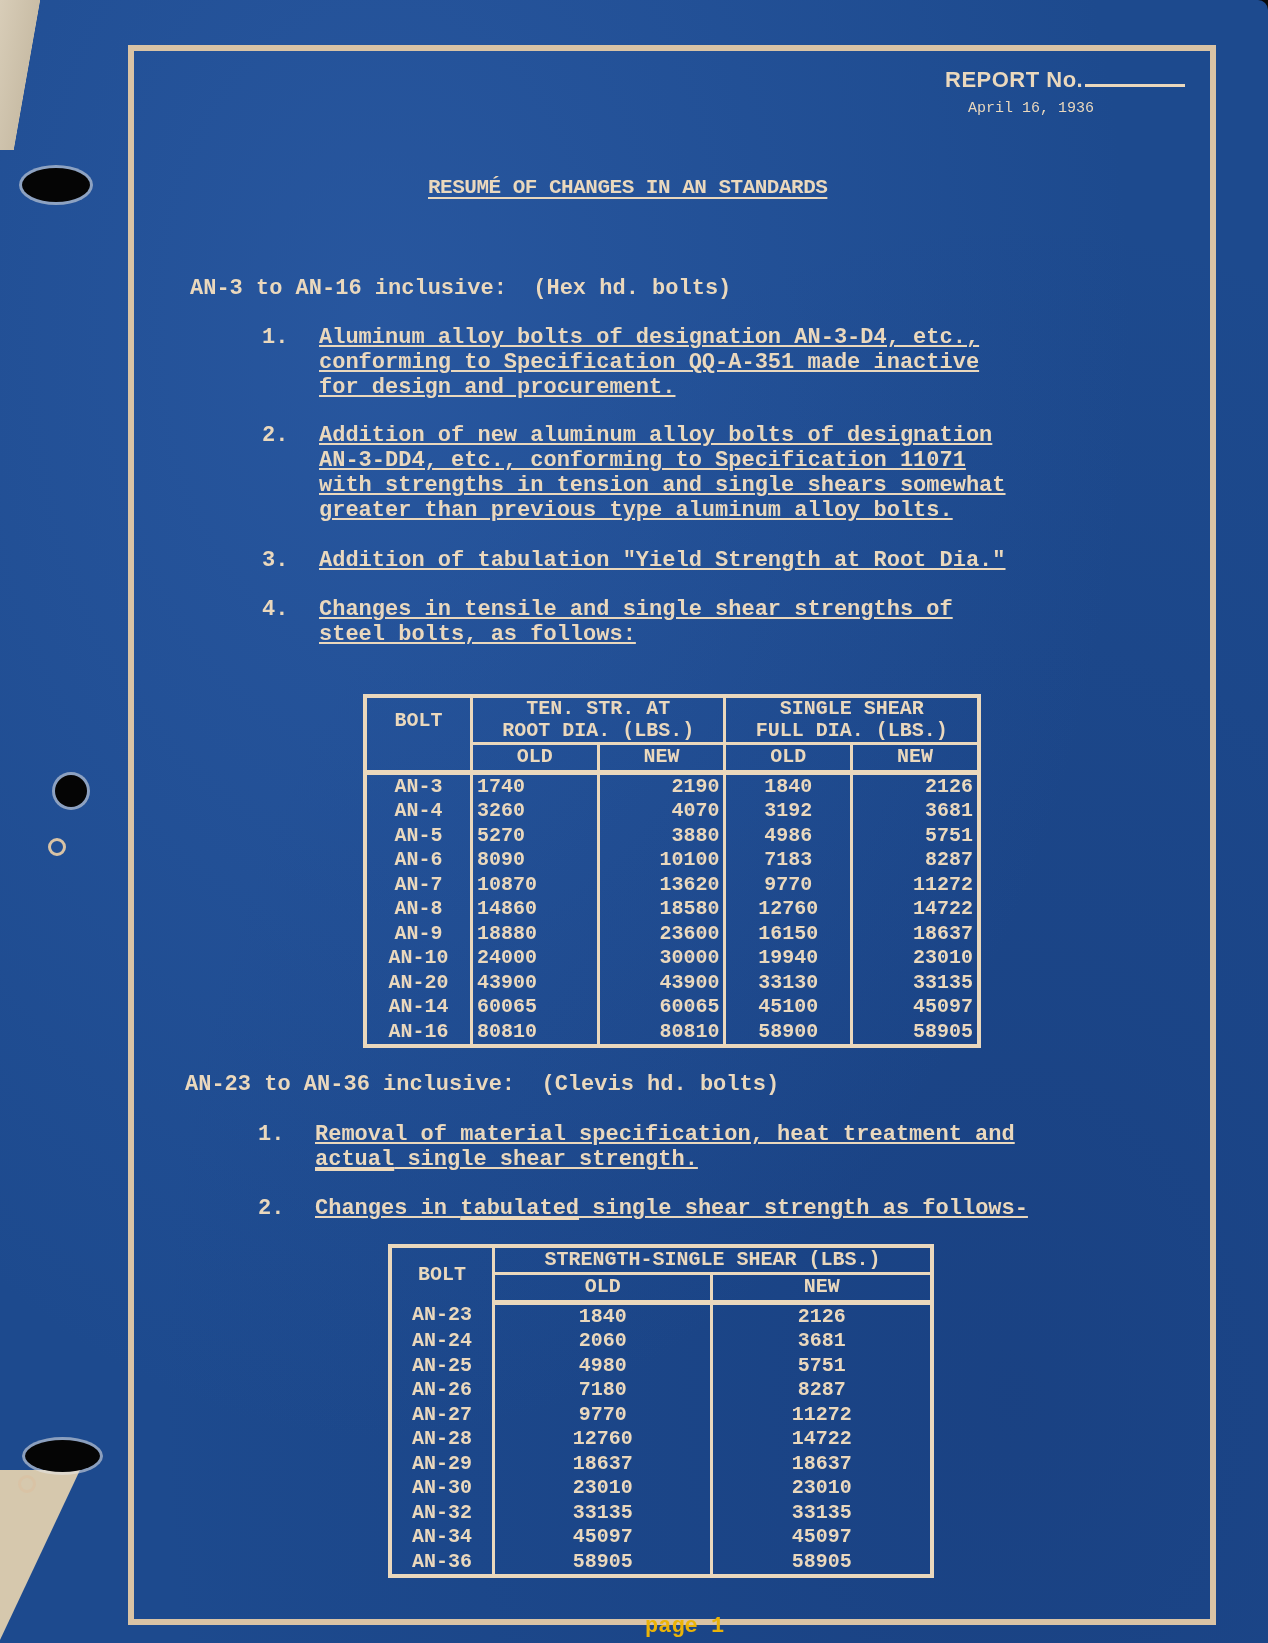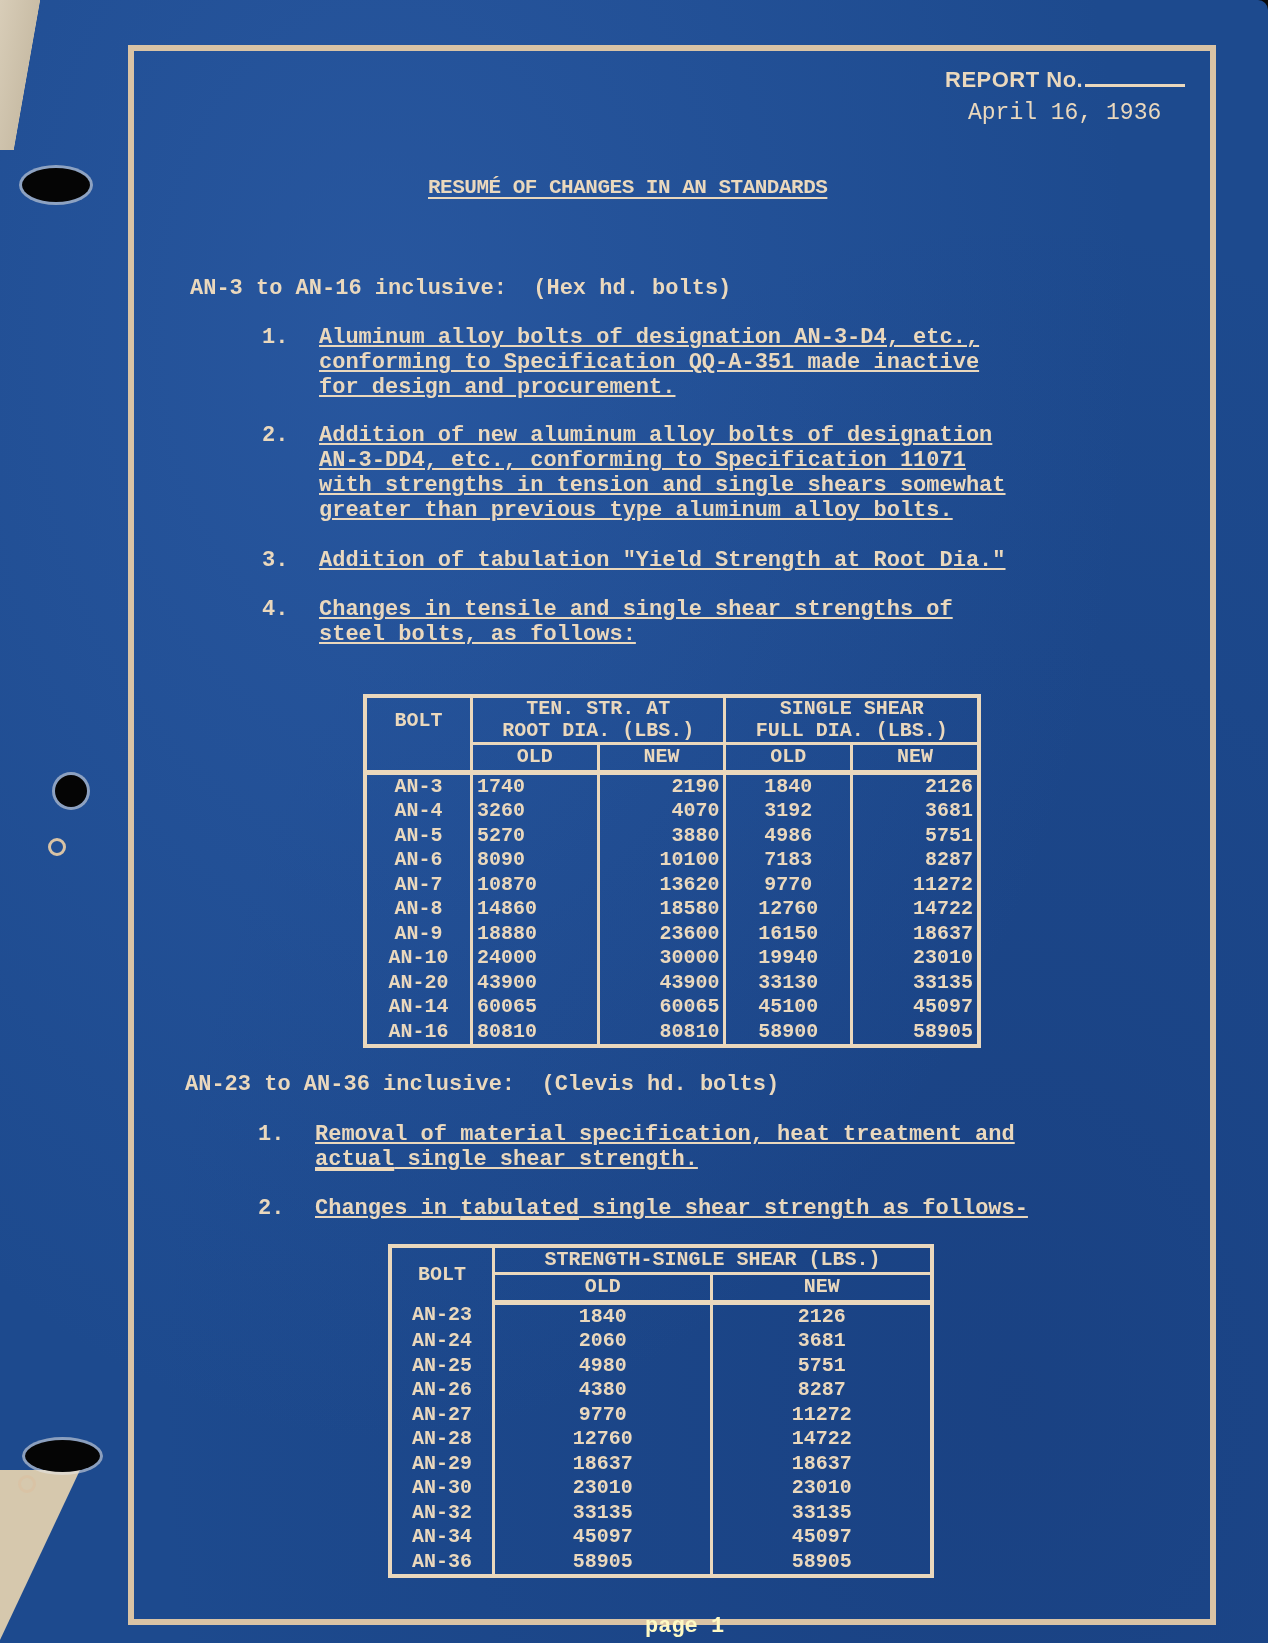--- a/index.html
+++ b/index.html
@@ -37,21 +37,21 @@
     .ring {
       position: absolute; width: 18px; height: 18px; border-radius: 50%;
       border: 3px solid #d9c3a5; box-sizing: border-box;
     }
     .report {
       position: absolute; left: 945px; top: 67px;
       font-family: "Liberation Sans", sans-serif; font-weight: bold; font-size: 22px;
       color: #ead8bd; letter-spacing: 0.5px;
     }
     .report .blank { display: inline-block; width: 100px; border-bottom: 3px solid #ead8bd; margin-left: 2px; }
-    .date { position: absolute; left: 968px; top: 100px; font-size: 23px; color: #ead8bd; }
+    .date { position: absolute; left: 968px; top: 100px; font-size: 15px; color: #ead8bd; }
     .title {
       position: absolute; left: 428px; top: 176px; font-size: 21px; color: #ead8bd;
       font-weight: bold; text-decoration: underline; text-underline-offset: 4px; letter-spacing: -0.5px;
     }
     .section-head { position: absolute; font-size: 22px; color: #ead8bd; font-weight: bold; white-space: pre; }
     .item { position: absolute; font-size: 22px; color: #ead8bd; font-weight: bold; line-height: 25px; }
     .item .num { position: absolute; left: 0; top: 0; }
     .item .txt { position: absolute; left: 57px; top: 0; white-space: pre; text-decoration: underline; }
     .u { text-decoration: underline; text-underline-offset: 4px; }
 
@@ -63,21 +63,21 @@
     table.t th { font-weight: bold; }
     .tbl1 { left: 363px; top: 694px; width: 618px; border: 4px solid #ead8bd; }
     .tbl2 { left: 388px; top: 1244px; width: 546px; border: 4px solid #ead8bd; }
     .hdr-bottom th { border-bottom: 5px solid #ead8bd; }
     .sub th { border-top: 3px solid #ead8bd; }
     td.bolt { text-align: center; }
     td.l { text-align: left; }
     td.r { text-align: right; }
     td.c { text-align: center; }
     .page {
-      position: absolute; left: 645px; top: 1614px; font-size: 22px; color: #fef9c3; font-weight: bold;
+      position: absolute; left: 645px; top: 1614px; font-size: 22px; color: #eab308; font-weight: bold;
     }
   </style>
 </head>
 <body>
 
 <div class="sheet"></div>
 <div class="tear-left"></div>
 <div class="tear-left-bottom"></div>
 <div class="frame"></div>
 
@@ -254,21 +254,21 @@
         <td class="c">2060</td>
         <td class="c">3681</td>
       </tr>
       <tr>
         <td class="bolt">AN-25</td>
         <td class="c">4980</td>
         <td class="c">5751</td>
       </tr>
       <tr>
         <td class="bolt">AN-26</td>
-        <td class="c">4380</td>
+        <td class="c">7180</td>
         <td class="c">8287</td>
       </tr>
       <tr>
         <td class="bolt">AN-27</td>
         <td class="c">9770</td>
         <td class="c">11272</td>
       </tr>
       <tr>
         <td class="bolt">AN-28</td>
         <td class="c">12760</td>

